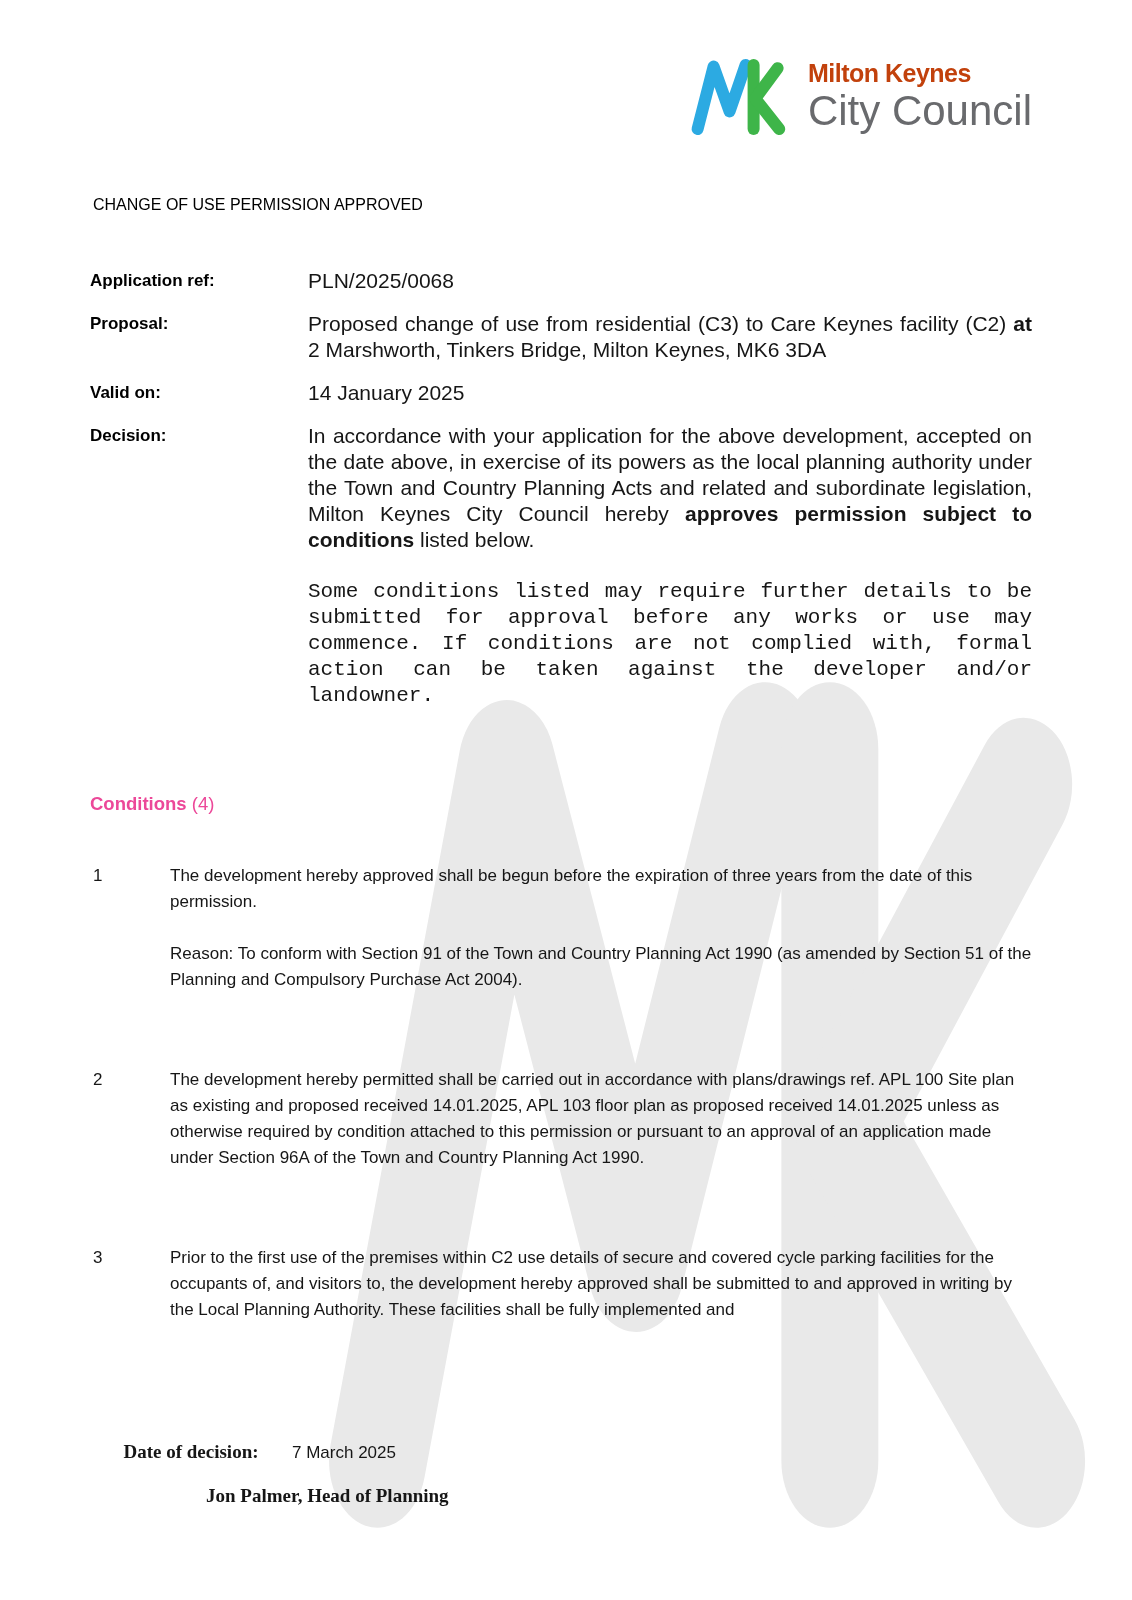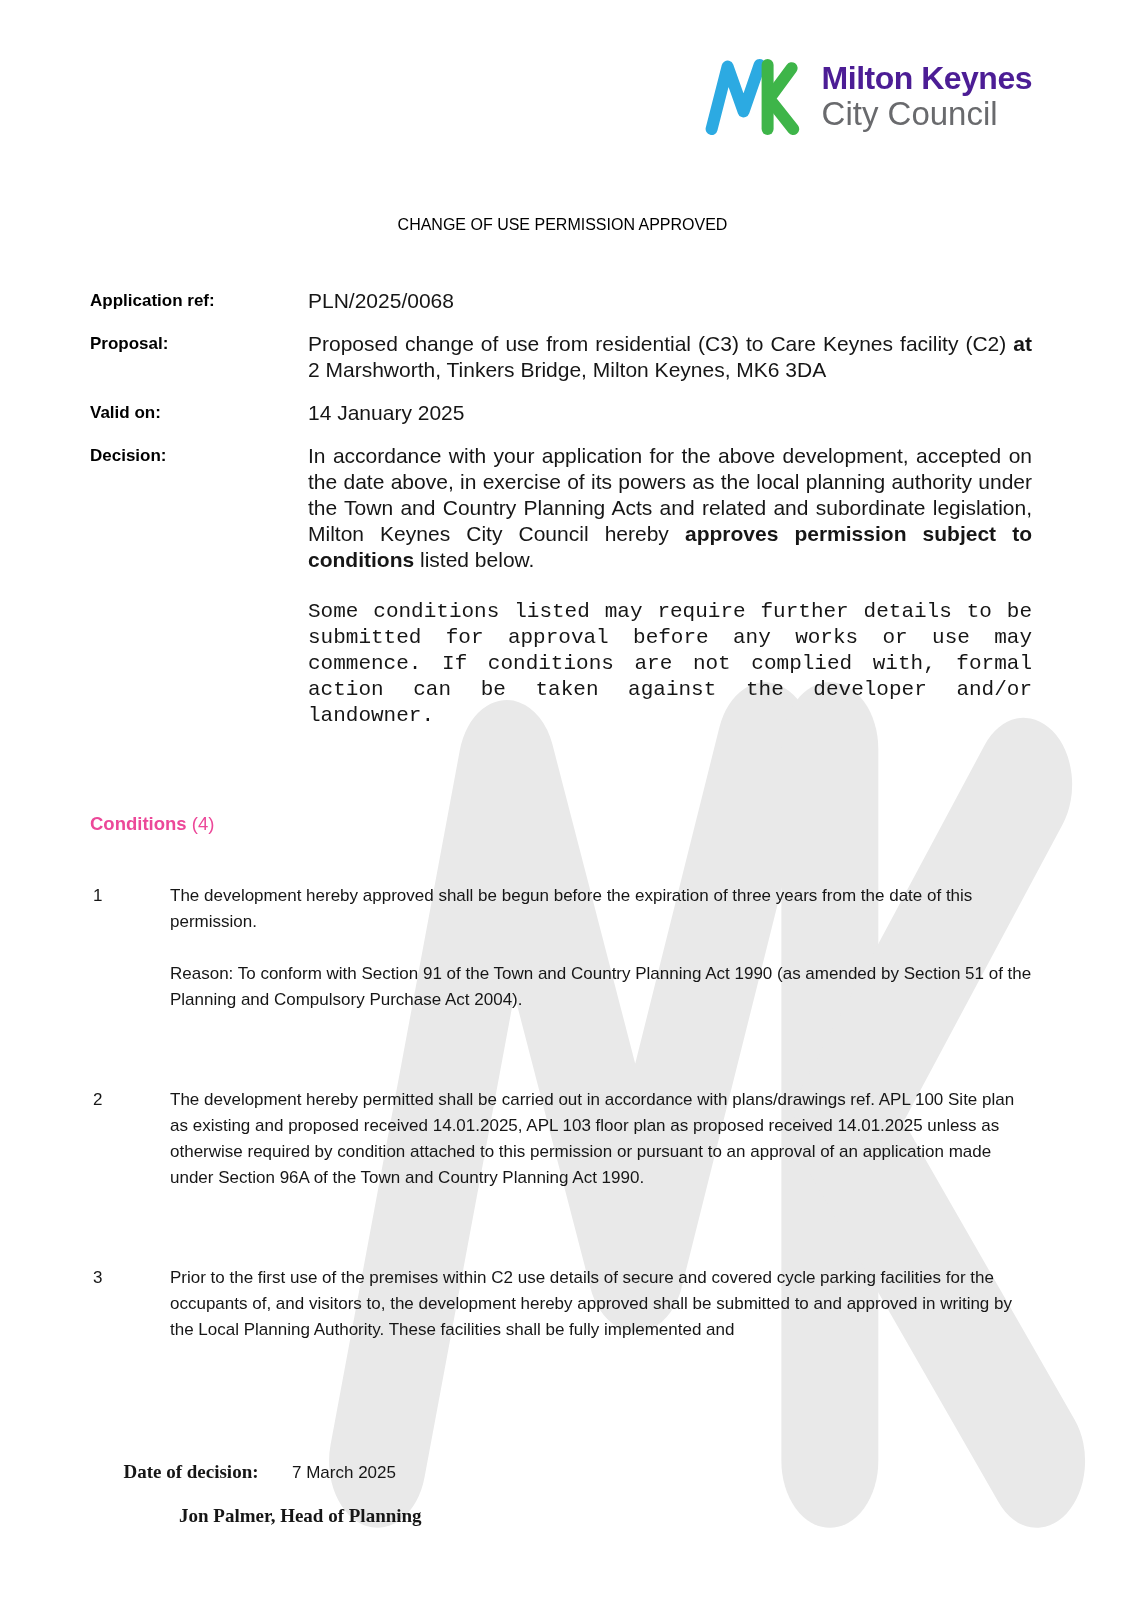--- a/index.html
+++ b/index.html
@@ -35,40 +35,39 @@
   
   .logo-row {
     display: flex;
     justify-content: flex-end;
     align-items: center;
     gap: 16px;
   }
   .logo-mark { width: 104px; height: 90px; flex: 0 0 auto; }
   .logo-text { line-height: 1.1; }
   .logo-text .brand {
-    font-size: 32px;
-    font-weight: bold;
-    color: #4c1d95;
+    font-size: 25px;
+    font-weight: bold;
+    color: #c2410c;
     letter-spacing: -0.5px;
     white-space: nowrap;
   }
   .logo-text .sub {
-    font-size: 33px;
+    font-size: 42px;
     font-weight: normal;
     color: #696a6d;
     white-space: nowrap;
   }
 
   
   .doc-title {
-    margin-top: 74px;
+    margin-top: 54px;
     padding-left: 3px;
     font-size: 16px;
     color: #000000;
-    text-align: center;
   }
 
   
   .fields { margin-top: 54px; }
   .field-row {
     display: grid;
     grid-template-columns: 207px 1fr;
     margin-bottom: 17px;
     gap: 11px;
   }
@@ -120,21 +119,21 @@
     font-weight: bold;
     font-size: 19px;
     text-align: center;
   }
   .date-value { font-size: 17px; }
   .signature {
     font-family: "Liberation Serif", serif;
     font-weight: bold;
     font-size: 19px;
     margin-top: 22px;
-    margin-left: 89px;
+    margin-left: 116px;
   }
 </style>
 </head>
 <body>
 
 <svg class="watermark" viewBox="0 0 130 100" preserveAspectRatio="none" aria-hidden="true">
   <g fill="none" stroke="#e9e9e9" stroke-width="15" stroke-linecap="round" stroke-linejoin="round">
     <path d="M12 90 L32 12 L52 68 L72 10"></path>
     <path d="M82 10 L82 90"></path>
     <path d="M112 14 L84 52 L114 90"></path>

